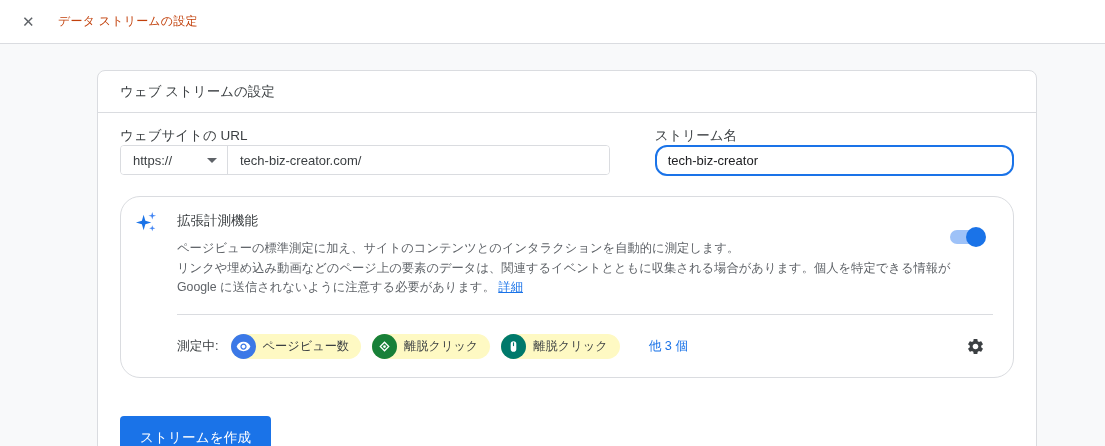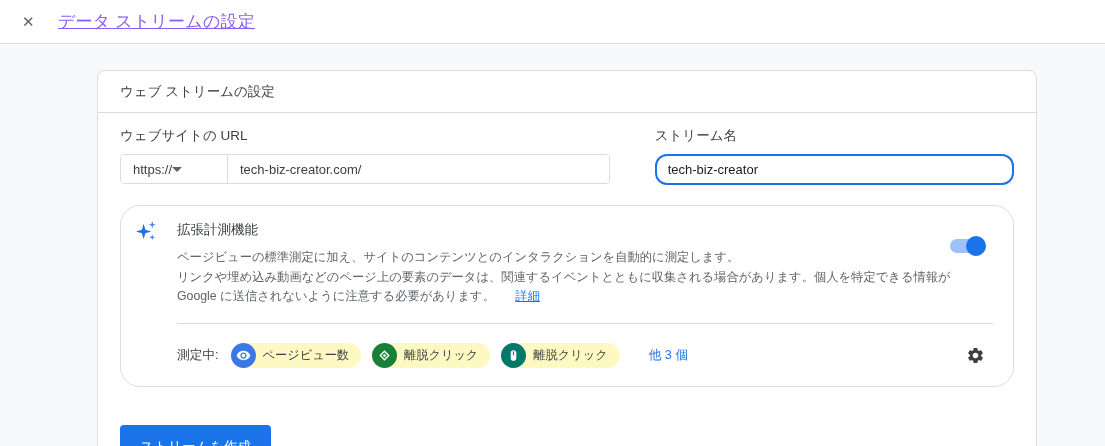--- a/index.html
+++ b/index.html
@@ -14,46 +14,46 @@
   .top-header {
     height: 44px; background: #ffffff;
     border-bottom: 1px solid #dadce0;
     display: flex; align-items: center;
     padding-left: 22px;
   }
   .close-x {
     font-size: 15px; color: #5f6368; cursor: pointer;
     width: 22px; text-align: left; font-weight: bold;
   }
-  .page-title { font-size: 17px; color: #8b5cf6; margin-left: 14px; letter-spacing: .2px; text-decoration: underline; }
+  .page-title { font-size: 12px; color: #c2410c; margin-left: 14px; letter-spacing: .2px; }
 
   
   .card {
     width: 940px; margin: 26px 0 0 97px;
     background: #ffffff; border: 1px solid #dadce0; border-radius: 8px;
   }
   .card-header {
     height: 42px; display: flex; align-items: center;
     padding: 0 22px; border-bottom: 1px solid #dadce0;
     font-size: 13.5px; color: #3c4043;
   }
   .card-body { padding: 14px 22px 10px 22px; }
 
   
   .form-row { display: flex; gap: 45px; }
   .field-col-url { width: 492px; }
   .field-col-name { width: 361px; }
-  .field-label { font-size: 13.5px; color: #3c4043; margin-bottom: 9px; }
+  .field-label { font-size: 13.5px; color: #3c4043; }
   .url-group {
     display: flex; height: 30px;
     border: 1px solid #dadce0; border-radius: 4px;
     overflow: hidden; background: #fff;
   }
   .protocol-select {
-    width: 107px; display: flex; align-items: center; 
+    width: 107px; display: flex; align-items: center; justify-content: space-between;
     padding: 0 10px 0 12px; border-right: 1px solid #dadce0;
     font-size: 13px; color: #3c4043; cursor: pointer; background: #fff;
   }
   .dd-arrow {
     width: 0; height: 0; border-left: 5px solid transparent;
     border-right: 5px solid transparent; border-top: 5px solid #5f6368;
   }
   .url-input {
     flex: 1; border: none; outline: none; padding: 0 12px;
     font-size: 13px; color: #3c4043;
@@ -74,21 +74,21 @@
     background: #fff;
   }
   .enhanced-top { padding: 12px 24px 0 14px; display: flex; }
   .sparkle-wrap { width: 42px; padding-top: 1px; }
   .enhanced-main { flex: 1; }
   .enhanced-title { font-size: 13.5px; color: #3c4043; padding-top: 3px; }
   .enhanced-desc {
     margin-top: 9px; font-size: 12.3px; line-height: 1.6;
     color: #5f6368; max-width: 790px;
   }
-  .details-link { color: #1a73e8; text-decoration: underline; cursor: pointer; margin-left: 17px; }
+  .details-link { color: #1a73e8; text-decoration: underline; cursor: pointer; }
 
   .toggle {
     position: absolute; top: 33px; right: 29px;
     width: 34px; height: 14px; border-radius: 7px;
     background: #9ec2f8; cursor: pointer;
   }
   .toggle-thumb {
     position: absolute; right: -2px; top: -3px;
     width: 20px; height: 20px; border-radius: 50%;
     background: #1a73e8;

